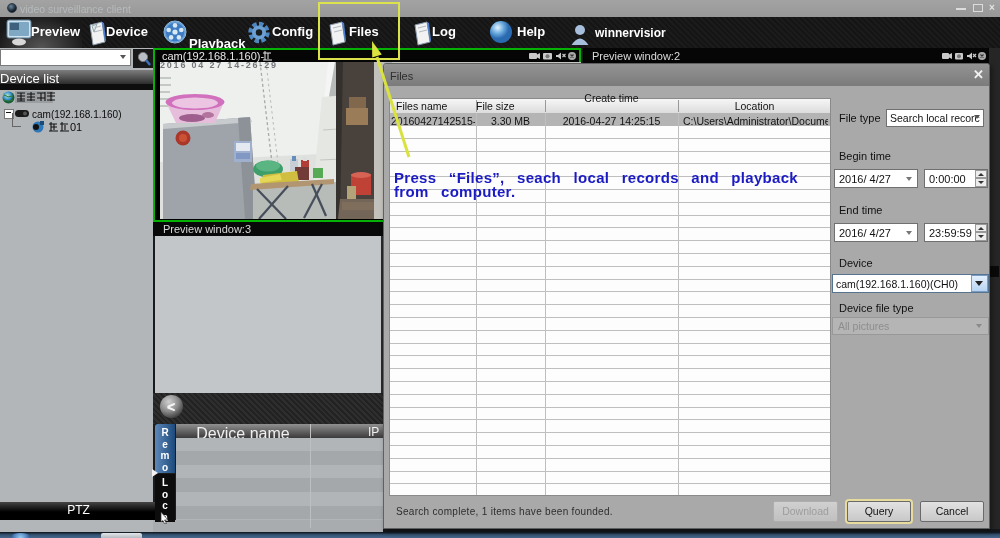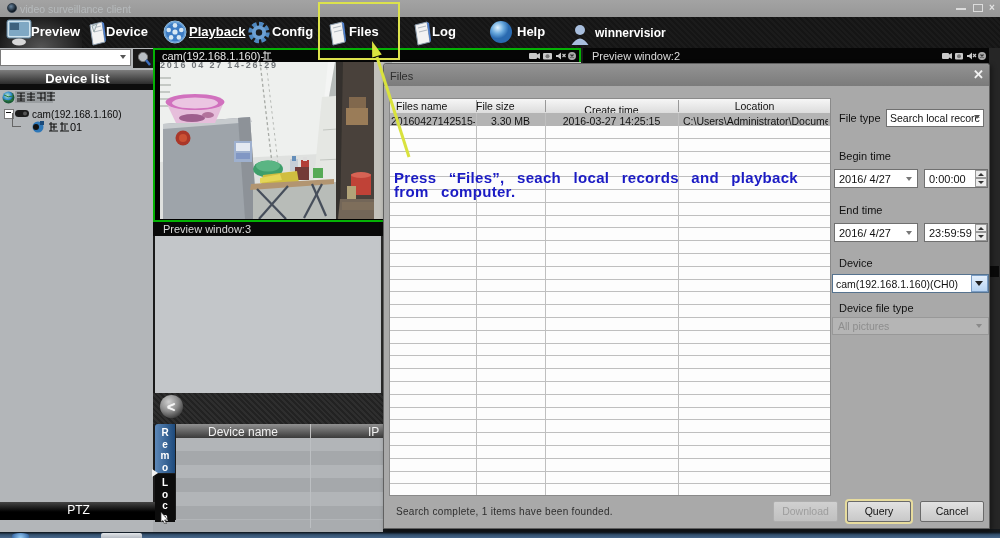--- a/index.html
+++ b/index.html
@@ -41,21 +41,21 @@
 <svg class="abs" style="left:163px;top:20px" width="24" height="25">
   <circle cx="12" cy="12" r="11" fill="#3d7cc4" stroke="#a8c8e0"></circle>
   <circle cx="12" cy="12" r="10" fill="none" stroke="#6aa2d8" stroke-width="1.5"></circle>
   <circle cx="12" cy="12" r="2.6" fill="#d8e8f4"></circle>
   <circle cx="12" cy="5.4" r="2.3" fill="#d8e8f4"></circle>
   <circle cx="5.7" cy="10" r="2.3" fill="#d8e8f4"></circle>
   <circle cx="8.1" cy="17.4" r="2.3" fill="#d8e8f4"></circle>
   <circle cx="15.9" cy="17.4" r="2.3" fill="#d8e8f4"></circle>
   <circle cx="18.3" cy="10" r="2.3" fill="#d8e8f4"></circle>
 </svg>
-<div class="abs tbtxt" style="left:189px;top:24px;text-decoration:underline;">Playback</div>
+<div class="abs tbtxt" style="left:189px;top:36px;text-decoration:underline;">Playback</div>
 
 <svg class="abs" style="left:247px;top:20px" width="24" height="25">
   <circle cx="12" cy="12.5" r="8.2" fill="none" stroke="#4f88c0" stroke-width="5" stroke-dasharray="4.2 2.2"></circle>
   <circle cx="12" cy="12.5" r="7" fill="#6ba0d4"></circle>
   <circle cx="12" cy="12.5" r="3.2" fill="#1a1c1e"></circle>
 </svg>
 <div class="abs tbtxt" style="left:272px;top:24px;">Config</div>
 
 <svg class="abs" style="left:324px;top:20px" width="22" height="27">
   <polygon points="6,5 18,2 21,22 9,25" fill="#f2f2f2" stroke="#8899aa"></polygon>
@@ -96,21 +96,21 @@
 <div class="abs" style="left:0;top:49px;width:131px;height:17px;background:#fff;border:1px solid #7a7a7a;box-sizing:border-box;"></div>
 <div class="abs" style="left:120px;top:55px;width:0;height:0;border-left:3.5px solid transparent;border-right:3.5px solid transparent;border-top:4.5px solid #555;"></div>
 <div class="abs" style="left:133px;top:49px;width:20px;height:19px;background:#191919;"></div>
 <svg class="abs" style="left:135px;top:50px" width="17" height="17">
   <circle cx="8" cy="7" r="4.6" fill="#b9bfc4" stroke="#777"></circle>
   <line x1="11" y1="10" x2="15" y2="15" stroke="#3d6fbf" stroke-width="2.4"></line>
 </svg>
 
 <div class="abs" style="left:0;top:70px;width:155px;height:14px;background:linear-gradient(#7d7d7d,#2c2c2c);"></div>
 <div class="abs" style="left:0;top:84px;width:155px;height:6px;background:#0d0d0d;"></div>
-<div class="abs" style="left:0;top:71px;width:155px;text-align:center;color:#fff;font-weight:bold;font-size:13px;">Device list</div>
+<div class="abs" style="left:0;top:71px;width:155px;color:#fff;font-weight:normal;font-size:13px;">Device list</div>
 
 <svg class="abs" style="left:2px;top:91px" width="13" height="13">
   <circle cx="6.5" cy="6.5" r="6" fill="url(#gg)"></circle>
   <defs>
         <radialGradient id="gg" cx="0.4" cy="0.35">
           <stop offset="0" stop-color="#bfe8c8"></stop>
           <stop offset="0.7" stop-color="#2e8bd0"></stop>
           <stop offset="1" stop-color="#1a5a36"></stop>
         </radialGradient>
       </defs>
@@ -266,21 +266,21 @@
 
 <div class="abs" style="left:153px;top:222px;width:230px;height:14px;background:#090909;"></div>
 <div class="abs" style="left:163px;top:223px;font-size:11px;color:#dadada;">Preview window:3</div>
 <div class="abs" style="left:153px;top:236px;width:230px;height:157px;background:#c3c6c9;border-left:2px solid #1a1a1a;border-right:2px solid #2a2a2a;box-sizing:border-box;"></div>
 
 <div class="abs" style="left:153px;top:393px;width:230px;height:31px;background:repeating-linear-gradient(45deg,#2e2e2e 0 2px,#222 2px 4px);"></div>
 <div class="abs" style="left:160px;top:395px;width:23px;height:23px;border-radius:50%;background:radial-gradient(circle at 38% 30%,#cfcfcf,#8a8a8a 45%,#2e2e2e 85%);"></div>
 <div class="abs" style="left:167px;top:399px;color:#f5f5f5;font-size:14px;font-weight:bold;text-shadow:0 0 1px #fff;">&lt;</div>
 
 <div class="abs" style="left:176px;top:424px;width:207px;height:14px;background:linear-gradient(#909090,#3a3a3a);"></div>
-<div class="abs" style="left:176px;top:425px;width:134px;text-align:center;color:#f0f0f0;font-size:12px;">Device name</div>
+<div class="abs" style="left:176px;top:425px;width:134px;text-align:center;color:#f0f0f0;font-size:16px;">Device name</div>
 <div class="abs" style="left:310px;top:424px;width:1px;height:14px;background:#c0c0c0;"></div>
 <div class="abs" style="left:368px;top:425px;color:#f0f0f0;font-size:12px;">IP</div>
 <div class="abs" style="left:176px;top:438px;width:207px;height:82px;background:repeating-linear-gradient(#b2b5b8 0 13.5px,#a5a8ab 13.5px 27px);"></div>
 <div class="abs" style="left:153px;top:520px;width:230px;height:12px;background:#a9acaf;"></div>
 <div class="abs" style="left:310px;top:438px;width:1px;height:90px;background:#bcbfc2;"></div>
 
 <div class="abs" style="left:155px;top:424px;width:20px;height:49px;background:linear-gradient(90deg,#5d88b8,#1d4a7c);border-radius:3px 0 0 0;
      color:#fff;font-weight:bold;font-size:10px;text-align:center;line-height:11.5px;padding-top:3px;box-sizing:border-box;">R<br>e<br>m<br>o</div>
 <div class="abs" style="left:155px;top:474px;width:20px;height:48px;background:#0c0c0c;
      color:#fff;font-weight:bold;font-size:10px;text-align:center;line-height:11.5px;padding-top:3px;box-sizing:border-box;">L<br>o<br>c<br>a</div>
@@ -296,30 +296,30 @@
 <div class="abs" style="left:383px;top:63px;width:607px;height:466px;background:#a9a9a9;border:1px solid #606060;box-sizing:border-box;border-radius:3px 3px 0 0;box-shadow:2px 2px 5px rgba(0,0,0,0.4);"></div>
 <div class="abs" style="left:384px;top:64px;width:605px;height:22px;background:linear-gradient(#939393,#7b7b7b);border-radius:3px 3px 0 0;"></div>
 <div class="abs" style="left:390px;top:70px;font-size:11px;color:#2e2e2e;">Files</div>
 <div class="abs" style="left:973px;top:67px;font-size:13px;color:#f2f2f2;font-weight:bold;">✕</div>
 
 <div class="abs" style="left:389px;top:98px;width:442px;height:398px;background:#fdfdfd;border:1px solid #8a8a8a;box-sizing:border-box;"></div>
 
 <div class="abs" style="left:390px;top:99px;width:440px;height:14px;background:linear-gradient(#f6f6f6,#dcdcdc);border-bottom:1px solid #a8a8a8;"></div>
 <div class="abs" style="left:396px;top:100px;font-size:10.5px;color:#111;">Files name</div>
 <div class="abs" style="left:476px;top:100px;width:69px;text-align:left;font-size:10.5px;color:#111;">File size</div>
-<div class="abs" style="left:545px;top:104px;width:133px;text-align:center;font-size:10.5px;color:#111;">Create time</div>
+<div class="abs" style="left:545px;top:92px;width:133px;text-align:center;font-size:10.5px;color:#111;">Create time</div>
 <div class="abs" style="left:678px;top:100px;width:153px;text-align:center;font-size:10.5px;color:#111;">Location</div>
 <div class="abs" style="left:476px;top:100px;width:1px;height:12px;background:#999;"></div>
 <div class="abs" style="left:545px;top:100px;width:1px;height:12px;background:#999;"></div>
 <div class="abs" style="left:678px;top:100px;width:1px;height:12px;background:#999;"></div>
 
 <div class="abs" style="left:390px;top:113px;width:440px;height:13px;background:#b4b4b4;"></div>
 <div class="abs" style="left:391px;top:114.5px;width:84px;overflow:hidden;white-space:nowrap;font-size:10.5px;color:#111;">20160427142515-...</div>
 <div class="abs" style="left:476px;top:114.5px;width:69px;text-align:center;font-size:10.5px;color:#111;">3.30 MB</div>
-<div class="abs" style="left:545px;top:114.5px;width:133px;text-align:center;font-size:10.5px;color:#111;">2016-03-27 14:25:15</div>
+<div class="abs" style="left:545px;top:114.5px;width:133px;text-align:center;font-size:10.5px;color:#111;">2016-04-27 14:25:15</div>
 <div class="abs" style="left:683px;top:114.5px;width:145px;overflow:hidden;white-space:nowrap;font-size:10.5px;color:#111;">C:\Users\Administrator\Docume...</div>
 
 <div class="abs" style="left:390px;top:126px;width:440px;height:369px;
   background:repeating-linear-gradient(#fdfdfd 0 11.8px,#bfbfbf 11.8px 12.8px);"></div>
 <div class="abs" style="left:476px;top:113px;width:1px;height:382px;background:#bfbfbf;"></div>
 <div class="abs" style="left:545px;top:113px;width:1px;height:382px;background:#bfbfbf;"></div>
 <div class="abs" style="left:678px;top:113px;width:1px;height:382px;background:#bfbfbf;"></div>
 
 <div class="abs" style="left:839px;top:112px;font-size:11px;color:#111;">File type</div>
 <div class="abs" style="left:886px;top:109px;width:98px;height:17px;background:#fff;border:1px solid #707070;box-sizing:border-box;overflow:hidden;font-size:10.5px;color:#111;padding:2px 0 14px 3px;white-space:nowrap;">Search local recorc</div>

